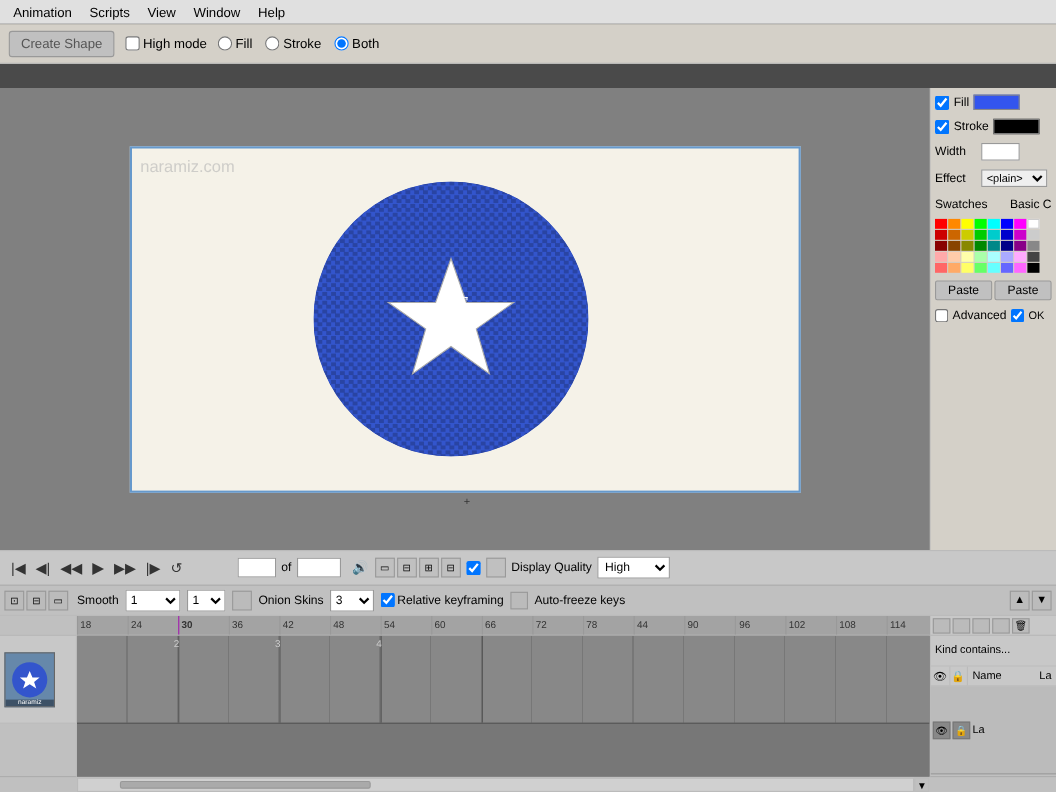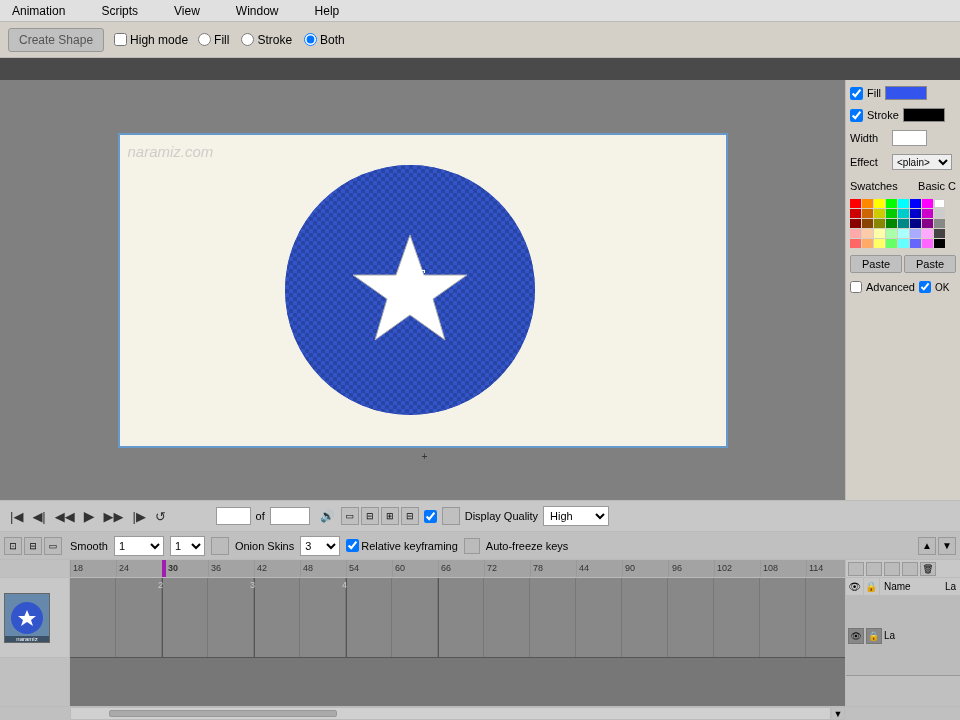--- a/index.html
+++ b/index.html
@@ -6,21 +6,20 @@
     body { width: 960px; height: 720px; overflow: hidden; background: #4a4a4a; font-family: Arial, sans-serif; font-size: 12px; color: #000; }
 
     
     #menubar {
       height: 22px;
       background: #e8e8e8;
       display: flex;
       align-items: center;
       border-bottom: 1px solid #bbb;
       padding: 0 4px;
-      gap: 20px;
     }
     .menu-item {
       padding: 2px 8px;
       cursor: pointer;
       font-size: 12px;
     }
 
     
     #toolbar {
       height: 36px;
@@ -264,21 +263,21 @@
       <label class="radio-label">
         <input type="radio" name="draw-mode" checked="" style="">
         <span>Both</span>
       </label>
     </div>
   </div>
 
 
   <div style="position:absolute;top:80px;left:0;right:0;bottom:220px;display:flex;">
 
-    <div id="canvas-container" style="flex:1;background:#808080;display:flex;align-items:center;justify-content:center;position:relative;font-style:italic;">
+    <div id="canvas-container" style="flex:1;background:#808080;display:flex;align-items:center;justify-content:center;position:relative;">
       <div id="canvas-bg" style="width:610px;height:315px;background:#f5f2e8;position:relative;border:2px solid #6699cc;">
 
         <div style="position:absolute;top:8px;left:8px;font-size:15px;color:rgba(180,180,180,0.6);font-family:Arial;">naramiz.com</div>
 
         <div id="shape-container" style="position:absolute;top:50%;left:48%;transform:translate(-50%,-50%);">
           <div class="circle-checkerboard" style="width:250px;height:250px;border-radius:50%;position:relative;overflow:hidden;">
             <div style="position:absolute;top:0;left:0;width:100%;height:100%;border-radius:50%;background-color:#3355cc;background-image:repeating-conic-gradient(rgba(0,0,0,0.2) 0% 25%, transparent 0% 50%);background-size:8px 8px;"></div>
 
             <svg style="position:absolute;top:50%;left:50%;transform:translate(-50%,-50%);" width="130" height="130" viewBox="0 0 130 130">
               <polygon points="65,10 79,50 122,50 88,74 100,115 65,90 30,115 42,74 8,50 51,50" fill="white" stroke="#aaa" stroke-width="1"></polygon>
@@ -451,21 +450,21 @@
     </div>
 
     <div style="display:flex;height:18px;">
 
       <div style="width:70px;background:#c0c0c0;border-right:1px solid #bbb;border-bottom:1px solid #bbb;"></div>
 
       <div id="timeline-ruler" style="flex:1;background:#a3a3a3;border-bottom:1px solid #bbb;overflow:hidden;display:flex;align-items:flex-end;">
         <div style="display:flex;">
           <div style="width:46px;font-size:9px;color:#333;border-left:1px solid #999;padding-left:2px;height:18px;display:flex;align-items:center;">18</div>
           <div style="width:46px;font-size:9px;color:#333;border-left:1px solid #999;padding-left:2px;height:18px;display:flex;align-items:center;">24</div>
-          <div style="width:46px;font-size:9px;color:#333;border-left:4px solid #a21caf;padding-left:2px;height:18px;display:flex;align-items:center;font-weight:bold;">30</div>
+          <div style="width:46px;font-size:9px;color:#333;border-left:1px solid #a21caf;padding-left:2px;height:18px;display:flex;align-items:center;font-weight:bold;">30</div>
           <div style="width:46px;font-size:9px;color:#333;border-left:1px solid #999;padding-left:2px;height:18px;display:flex;align-items:center;">36</div>
           <div style="width:46px;font-size:9px;color:#333;border-left:1px solid #999;padding-left:2px;height:18px;display:flex;align-items:center;">42</div>
           <div style="width:46px;font-size:9px;color:#333;border-left:1px solid #999;padding-left:2px;height:18px;display:flex;align-items:center;">48</div>
           <div style="width:46px;font-size:9px;color:#333;border-left:1px solid #999;padding-left:2px;height:18px;display:flex;align-items:center;">54</div>
           <div style="width:46px;font-size:9px;color:#333;border-left:1px solid #999;padding-left:2px;height:18px;display:flex;align-items:center;">60</div>
           <div style="width:46px;font-size:9px;color:#333;border-left:1px solid #999;padding-left:2px;height:18px;display:flex;align-items:center;">66</div>
           <div style="width:46px;font-size:9px;color:#333;border-left:1px solid #999;padding-left:2px;height:18px;display:flex;align-items:center;">72</div>
           <div style="width:46px;font-size:9px;color:#333;border-left:1px solid #999;padding-left:2px;height:18px;display:flex;align-items:center;">78</div>
           <div style="width:46px;font-size:9px;color:#333;border-left:1px solid #999;padding-left:2px;height:18px;display:flex;align-items:center;">44</div>
           <div style="width:46px;font-size:9px;color:#333;border-left:1px solid #999;padding-left:2px;height:18px;display:flex;align-items:center;">90</div>
@@ -517,20 +516,23 @@
 
             <div style="position:absolute;left:88px;top:2px;font-size:9px;color:#ccc;">2</div>
             <div style="position:absolute;left:180px;top:2px;font-size:9px;color:#ccc;">3</div>
             <div style="position:absolute;left:272px;top:2px;font-size:9px;color:#ccc;">4</div>
           </div>
         </div>
       </div>
 
       <div style="width:115px;background:#c0c0c0;border-left:1px solid #bbb;display:flex;flex-direction:column;overflow:hidden;">
 
+        <div style="height:28px;background:#c8c8c8;border-bottom:1px solid #bbb;display:flex;align-items:center;padding:0 4px;gap:2px;">
+          <span style="font-size:10px;">Kind contains...</span>
+        </div>
 
         <div style="height:18px;background:#c8c8c8;border-bottom:1px solid #bbb;display:flex;align-items:center;font-size:10px;">
           <div style="width:18px;height:100%;border-right:1px solid #bbb;display:flex;align-items:center;justify-content:center;">👁</div>
           <div style="width:16px;height:100%;border-right:1px solid #bbb;display:flex;align-items:center;justify-content:center;">🔒</div>
           <span style="padding-left:4px;">Name</span>
           <span style="margin-left:auto;padding-right:4px;font-size:10px;">La</span>
         </div>
 
         <div style="height:80px;background:#bbb;border-bottom:1px solid #999;display:flex;align-items:center;padding:0 2px;gap:2px;">
           <div style="width:16px;height:16px;background:#888;border:1px solid #777;cursor:pointer;display:flex;align-items:center;justify-content:center;font-size:9px;">👁</div>

